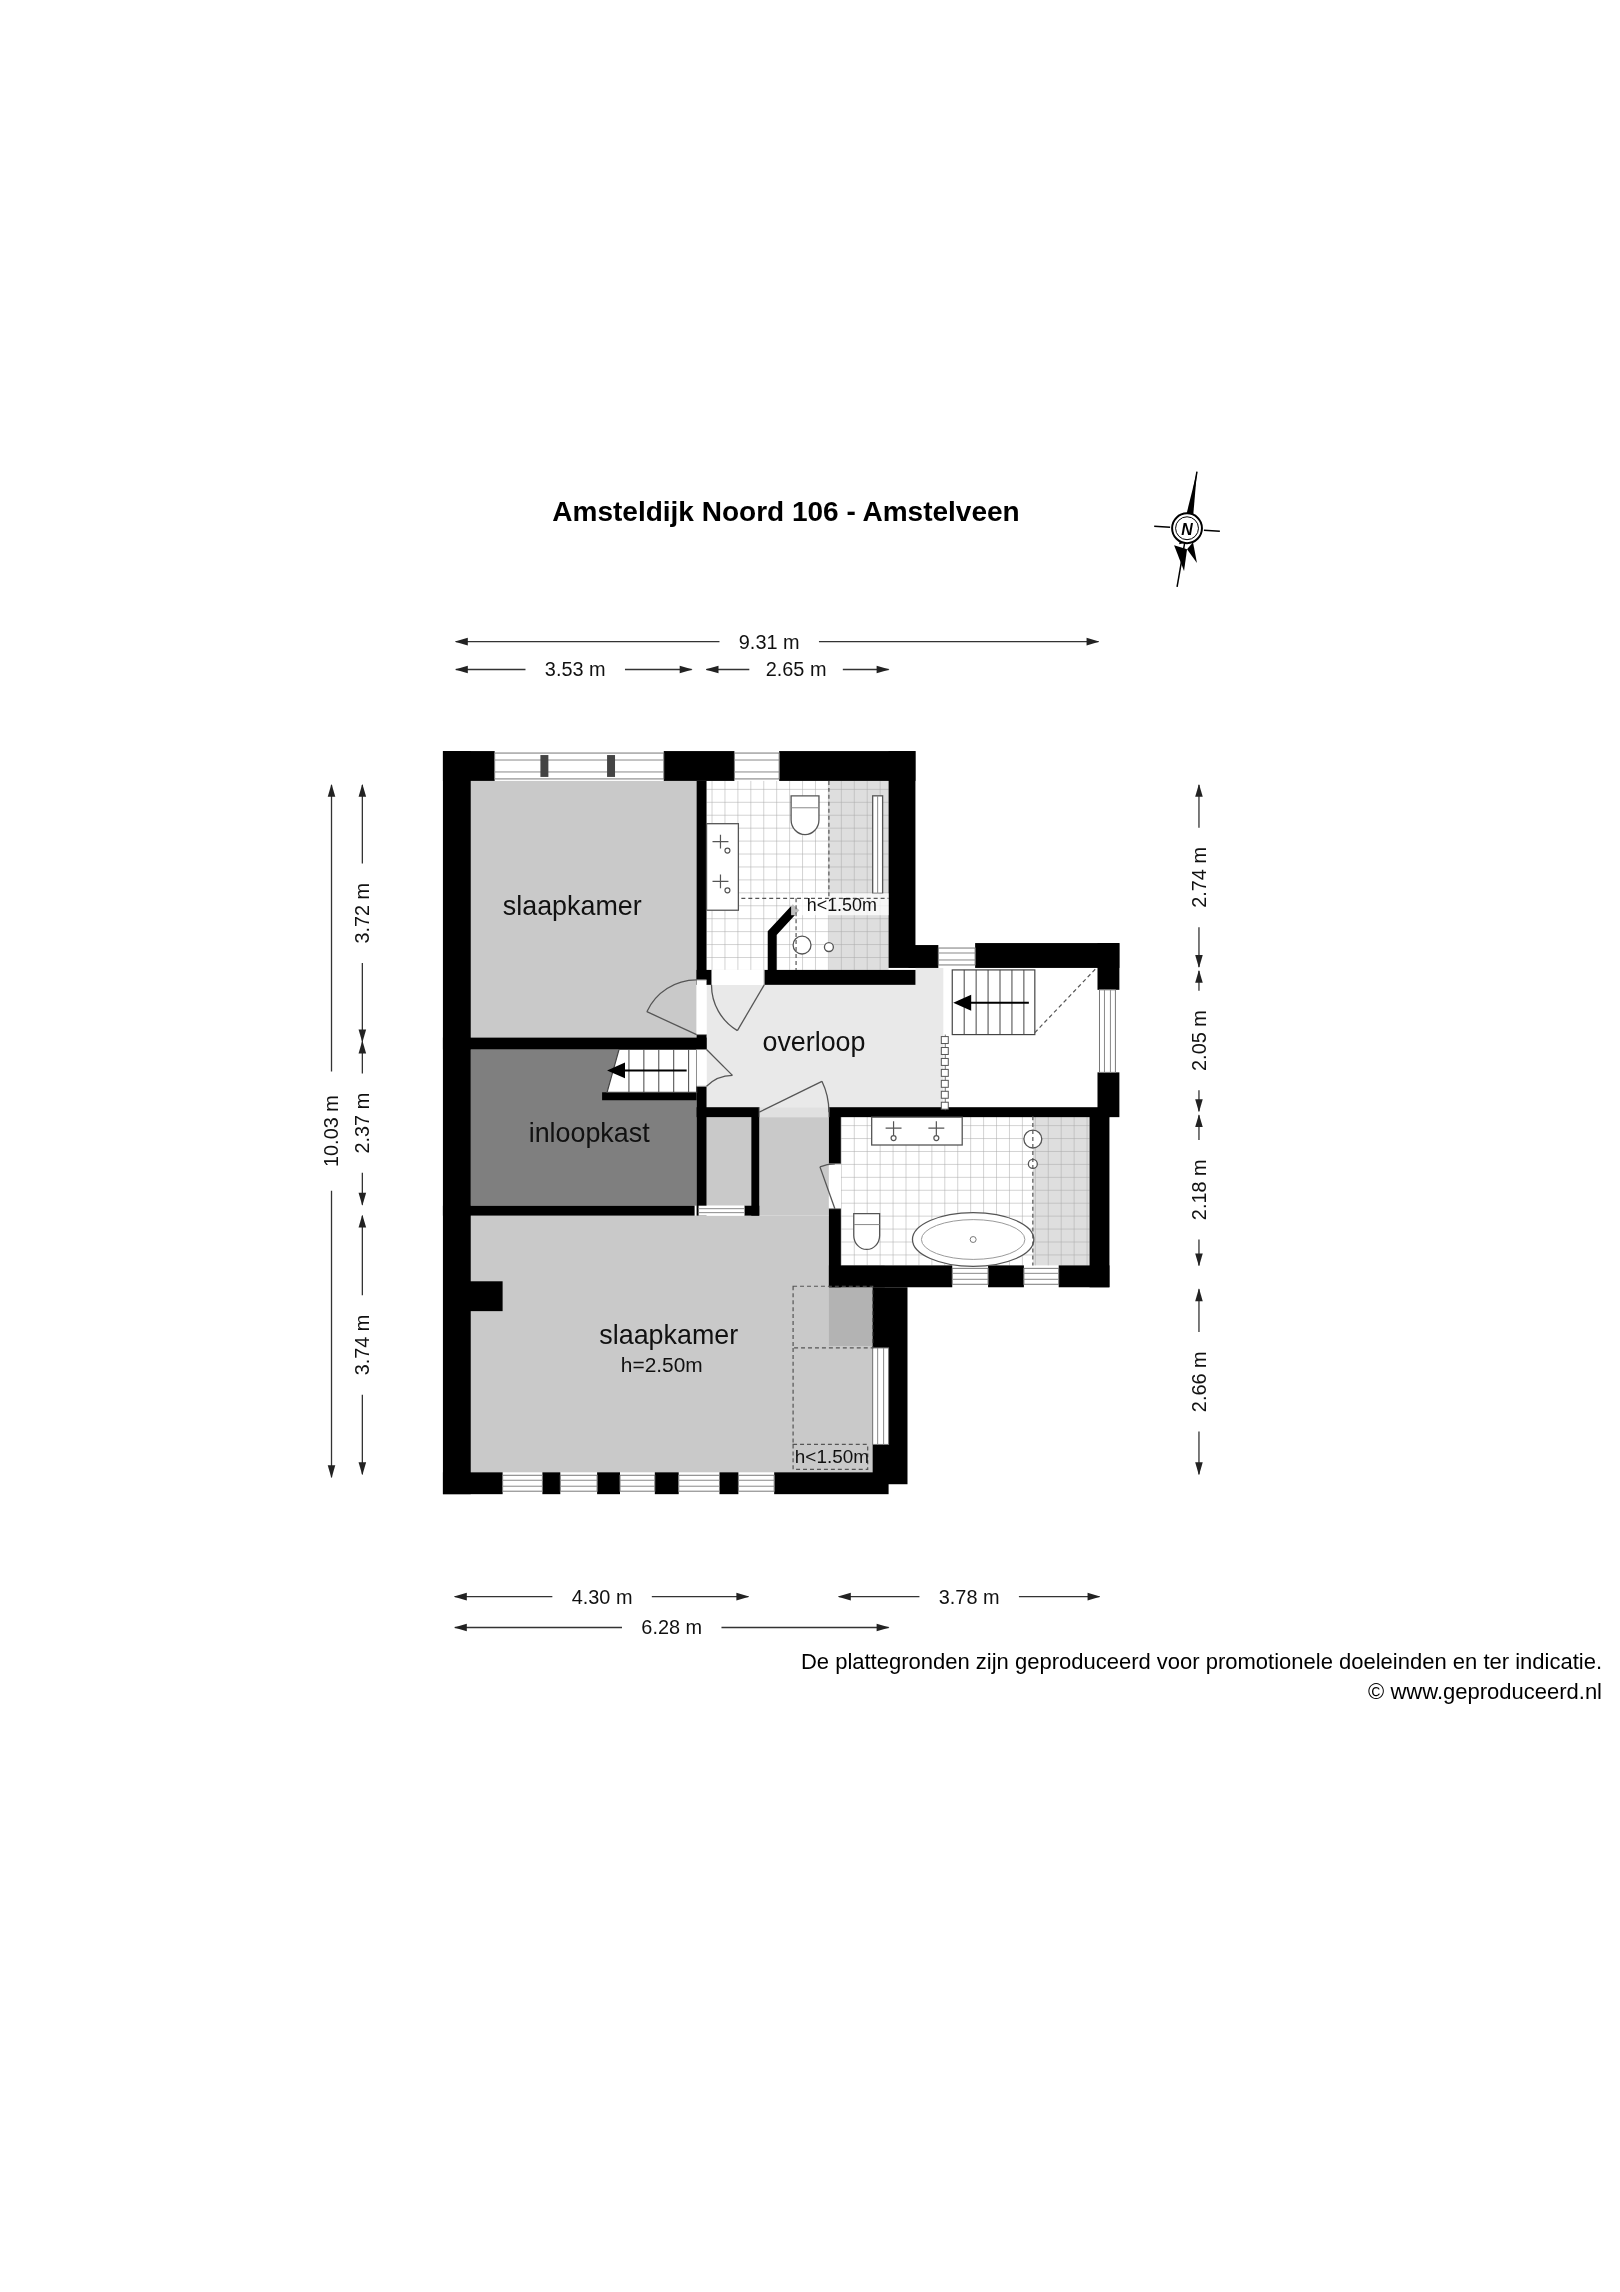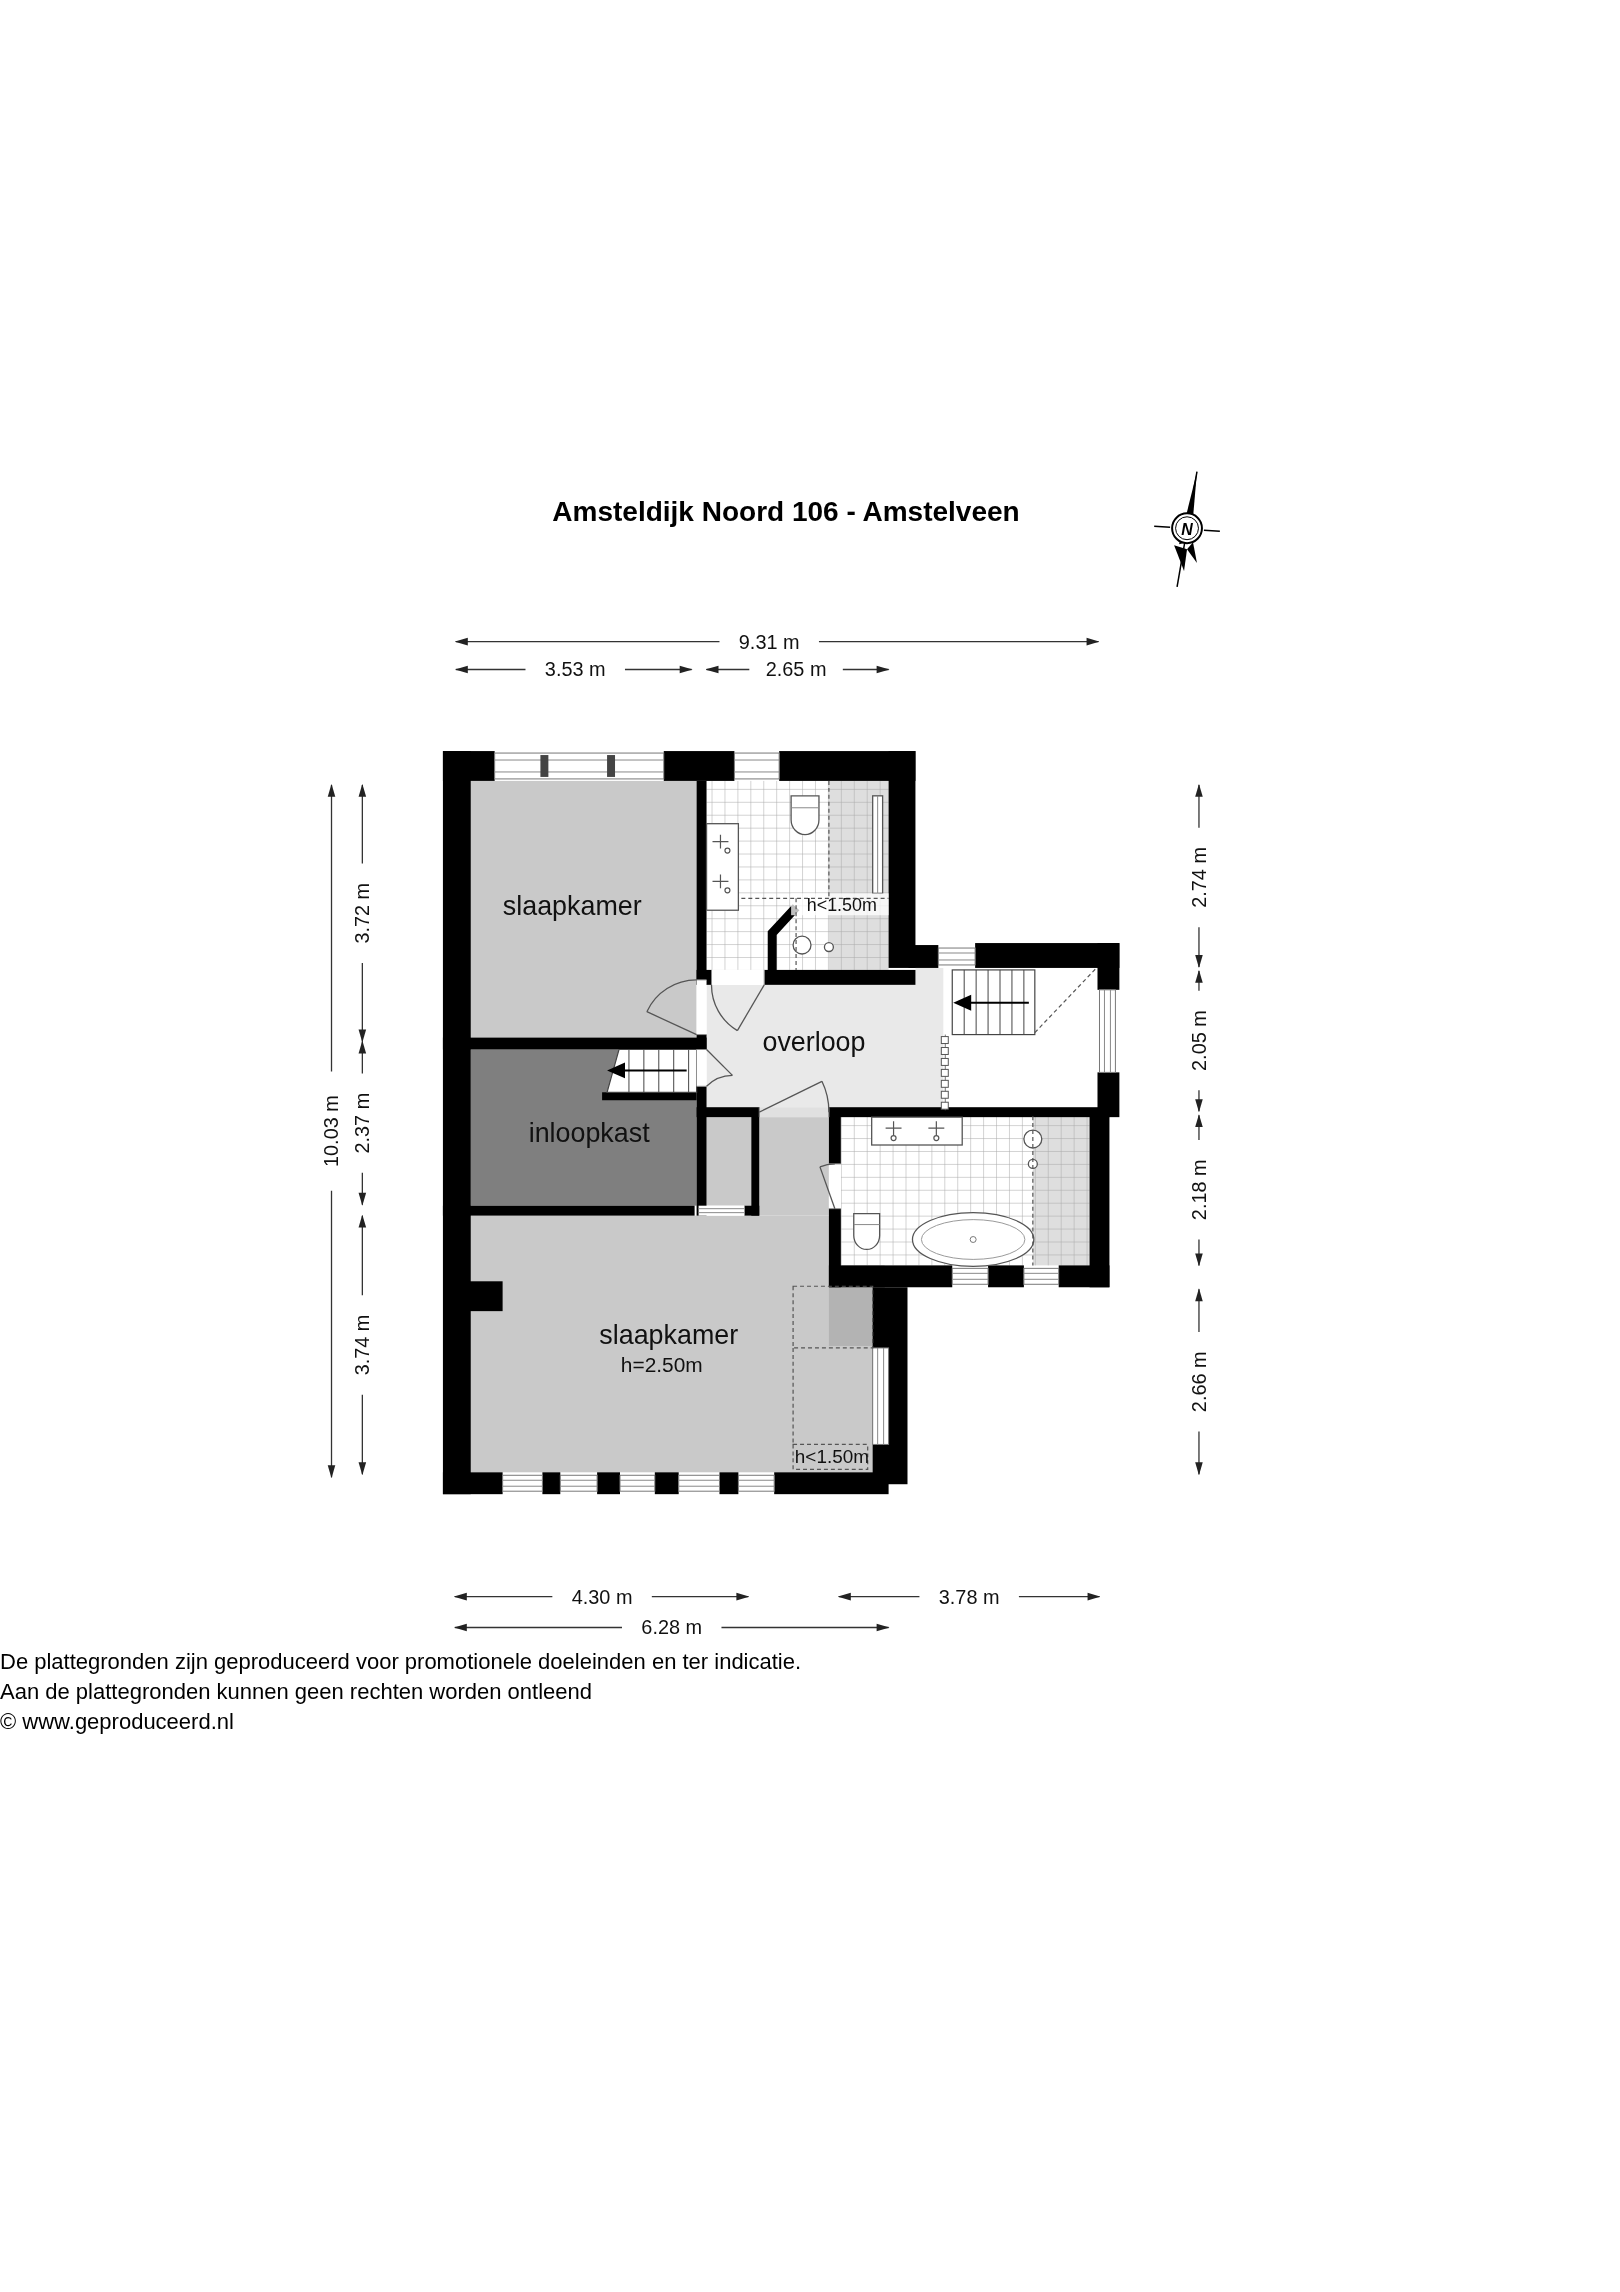--- a/index.html
+++ b/index.html
@@ -1,20 +1,20 @@
 <!DOCTYPE html>
 <html><head>
 <meta charset="utf-8">
 <style>
   html,body{margin:0;padding:0;background:#fff;}
   .page{position:relative;width:1621px;height:2292px;background:#ffffff;overflow:hidden;
         font-family:"Liberation Sans", sans-serif;color:#111;}
   .title-block{position:absolute;top:494px;left:0;width:1572px;text-align:center;
                font-weight:bold;font-size:28px;line-height:35px;color:#000;}
-  .footer-block{position:absolute;top:1647px;left:0;width:1602px;text-align:left;
+  .footer-block{position:absolute;top:1647px;left:0;width:1602px;text-align:right;
                 font-size:22px;line-height:30px;color:#000;}
   svg text{font-family:"Liberation Sans", sans-serif;}
   .dim-line{stroke:#333;stroke-width:1.3;fill:none;}
   .dim-text{font-size:20px;fill:#111;text-anchor:middle;}
   .room-label{font-size:27px;fill:#111;text-anchor:middle;}
   .small-label{fill:#111;text-anchor:middle;}
   .wall{fill:#000;}
   .fixture{fill:#fff;stroke:#555;stroke-width:1.3;}
   .thinline{stroke:#888;stroke-width:1;fill:none;}
   .door-arc{stroke:#555;stroke-width:1.3;fill:none;}
@@ -338,18 +338,17 @@
       <circle cx="1193" cy="531" r="15" fill="#fff" stroke="#000" stroke-width="2"></circle>
       <circle cx="1193" cy="531" r="11.5" fill="none" stroke="#000" stroke-width="1"></circle>
       <line x1="1160" y1="529" x2="1176" y2="530" stroke="#000" stroke-width="1.5"></line>
       <line x1="1210" y1="533" x2="1226" y2="534" stroke="#000" stroke-width="1.5"></line>
       <text x="1193" y="538" font-size="16" font-weight="bold" font-style="italic" text-anchor="middle" fill="#000">N</text>
     </g>
   </svg>
 
   <div class="footer-block">
     <div>De plattegronden zijn geproduceerd voor promotionele doeleinden en ter indicatie.</div>
-    <div>Aan de plattegronden kunnen geen rechten worden ontleend</div>
     <div>© www.geproduceerd.nl</div>
   </div>
 
 </div>
 
 
 </body></html>

